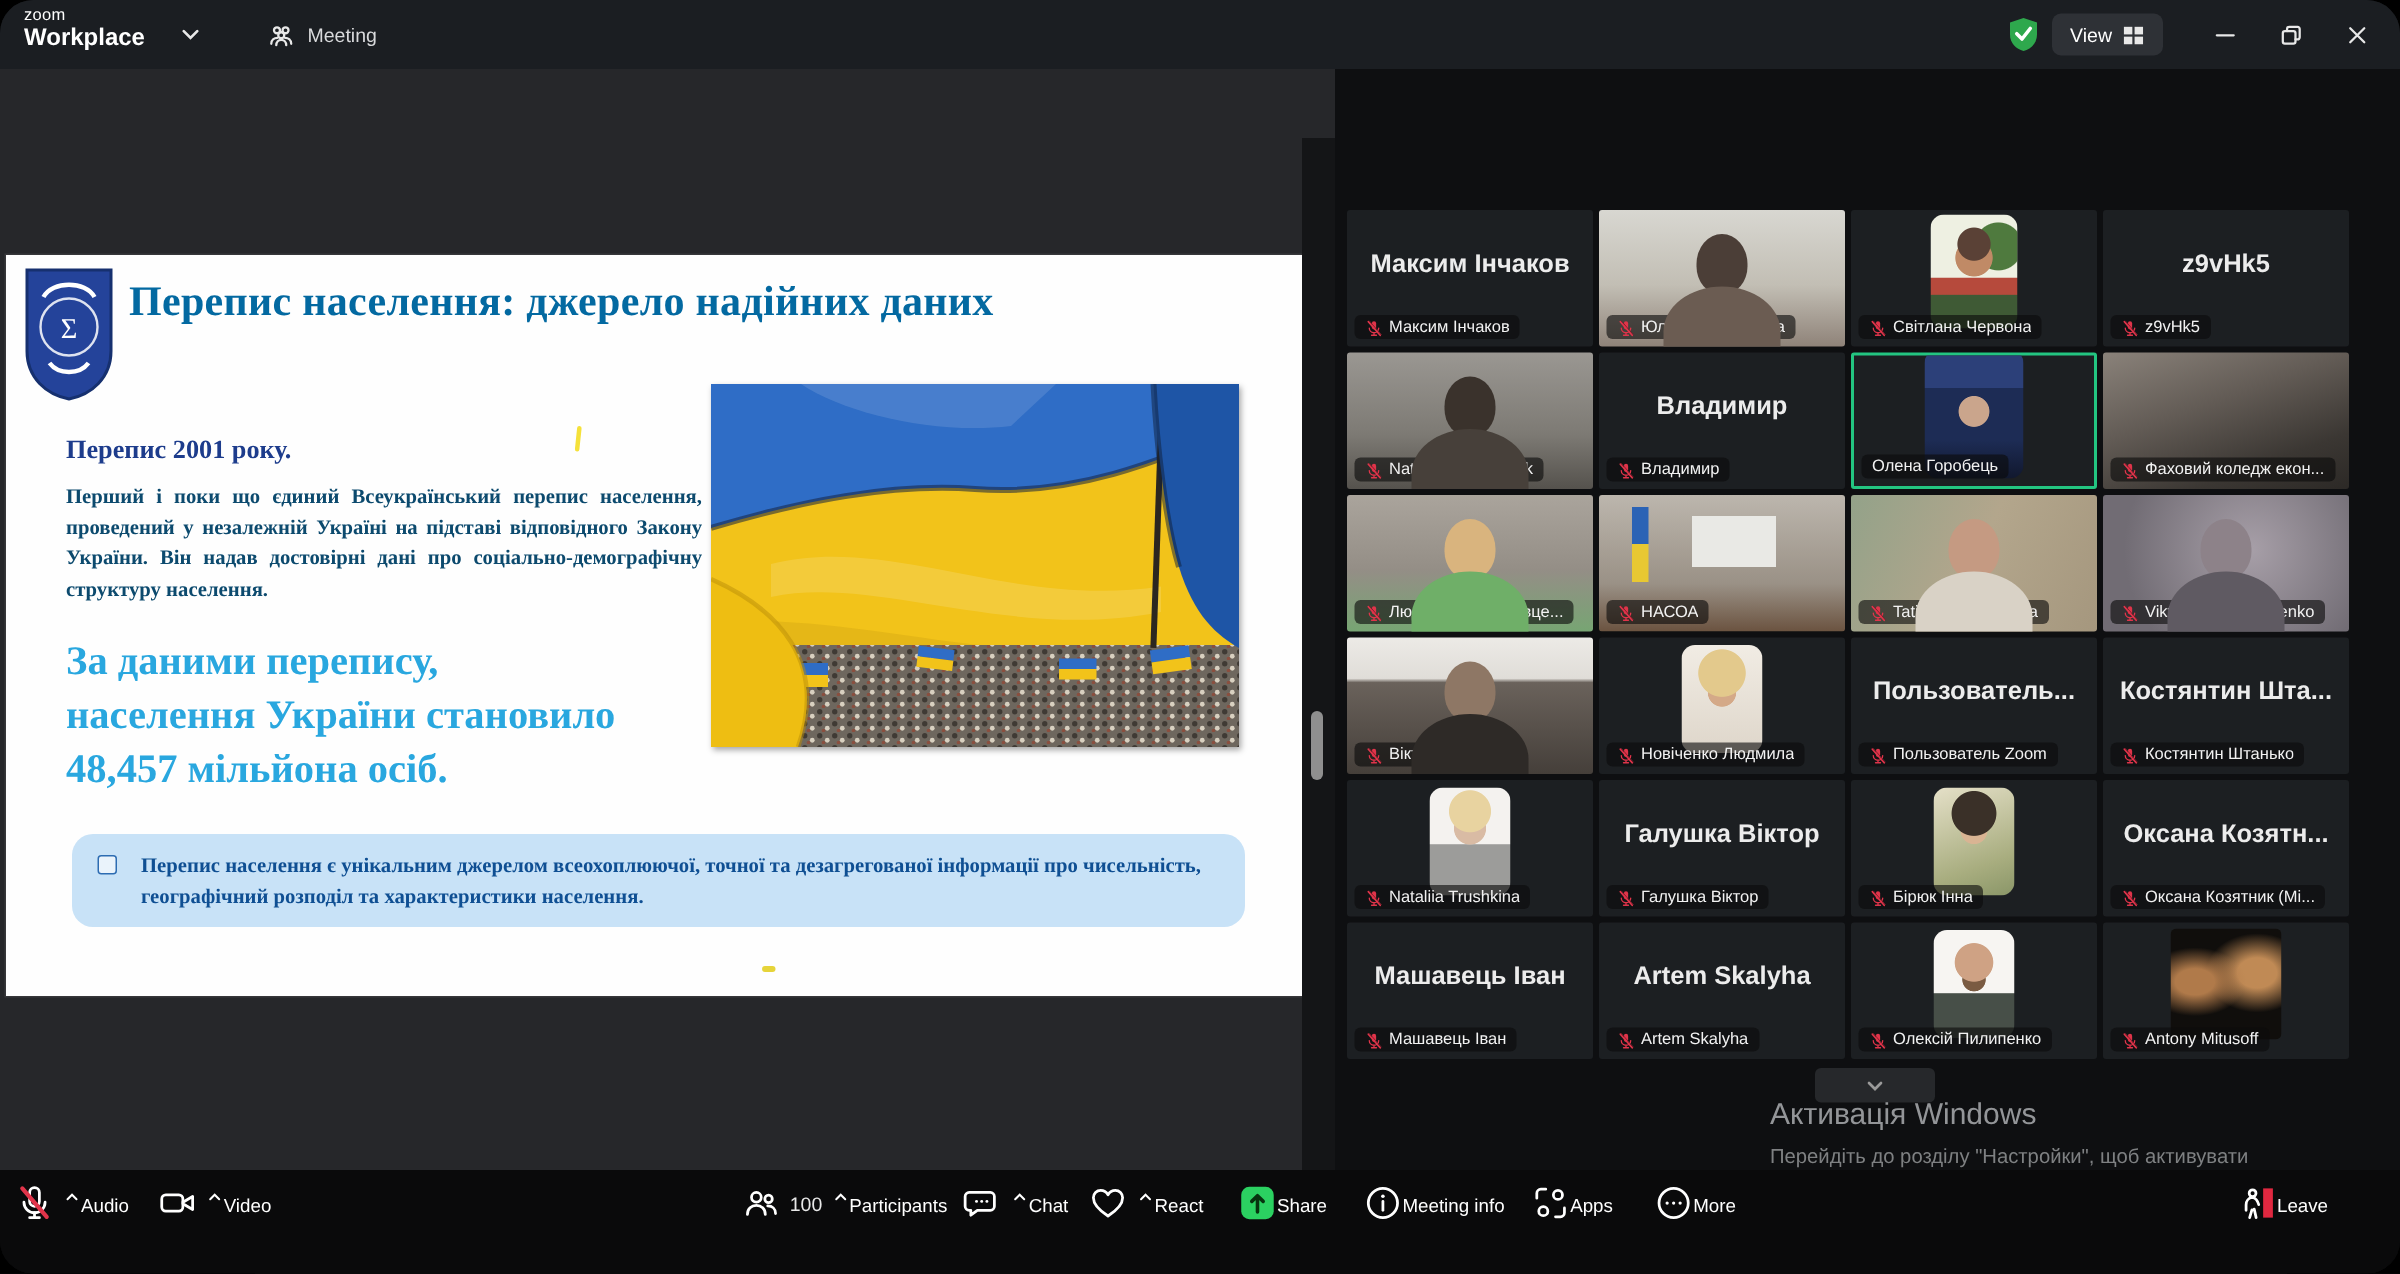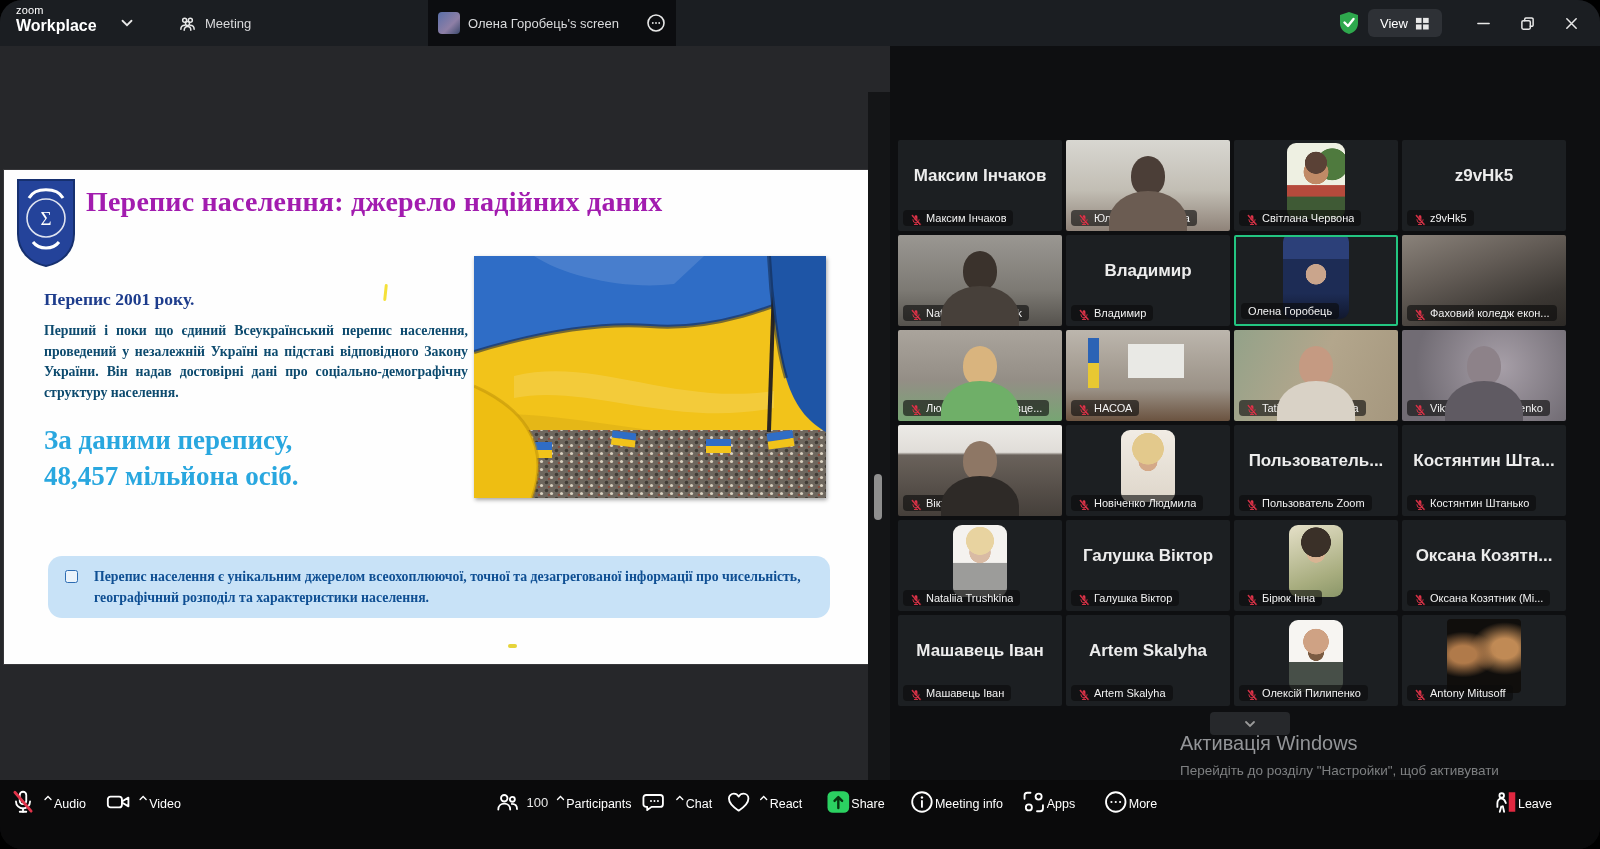--- a/index.html
+++ b/index.html
@@ -17,21 +17,21 @@
   .tab-label{white-space:nowrap;overflow:hidden;text-overflow:ellipsis;}
   .tab-ellipsis{margin-left:auto;width:20px;height:20px;flex:0 0 auto;}
   .win-right{position:absolute;right:0;top:0;height:46px;display:flex;align-items:center;}
   .shield{width:22px;height:24px;margin-right:8px;}
   .view-pill{display:flex;align-items:center;gap:7px;background:#2e3136;border-radius:6px;height:28px;padding:0 12px;color:#fff;font-size:13px;margin-right:26px;}
   .winctl{width:30px;height:28px;display:flex;align-items:center;justify-content:center;margin-right:14px;}
   
   #screenshare{position:absolute;left:0;top:46px;width:890px;height:734px;background:#26272a;}
   #slide{position:absolute;left:4px;top:124px;width:864px;height:494px;background:#fefefe;box-shadow:0 0 0 1px rgba(255,255,255,.08);font-family:"Liberation Serif",serif;}
   .slide-logo{position:absolute;left:12px;top:8px;width:60px;height:90px;}
-  .slide-title{position:absolute;left:82px;top:16px;width:776px;font-size:28px;font-weight:700;color:#a21caf;letter-spacing:.2px;}
+  .slide-title{position:absolute;left:82px;top:16px;width:776px;font-size:28px;font-weight:700;color:#0369a1;letter-spacing:.2px;}
   .slide-sub{position:absolute;left:40px;top:119px;font-size:17.5px;font-weight:700;color:#1d3c8c;}
   .slide-body{position:absolute;left:40px;top:151px;width:424px;font-size:13.8px;font-weight:700;color:#0c4a6e;line-height:1.5;text-align:justify;}
   .slide-big{position:absolute;left:40px;top:252px;font-size:27px;font-weight:700;color:#29a7df;line-height:1.34;}
   .slide-photo{position:absolute;left:470px;top:86px;width:352px;height:242px;box-shadow:1px 2px 4px rgba(0,0,0,.35);}
   .slide-callout{position:absolute;left:44px;top:386px;width:782px;height:62px;background:#c8e2f7;border-radius:14px;box-sizing:border-box;padding:10px 20px 10px 46px;}
   .callout-bullet{position:absolute;left:17px;top:14px;width:11px;height:11px;border:1.6px solid #2d6cb2;border-radius:2.5px;background:#eaf3fb;}
   .callout-text{font-size:13.8px;font-weight:700;color:#0f4f93;line-height:1.55;}
   .pen-mark1{position:absolute;left:380px;top:114px;width:3px;height:17px;background:#f5e13a;transform:rotate(6deg);border-radius:2px;}
   .pen-mark2{position:absolute;left:504px;top:474px;width:9px;height:4px;background:#e6d43a;border-radius:2px;}
   #divider{position:absolute;left:868px;top:46px;width:22px;height:734px;background:#141517;}
@@ -111,32 +111,20 @@
         <svg viewBox="0 0 20 20">
             <circle class="ticon" cx="7" cy="6.5" r="2.1"></circle>
             <circle class="ticon" cx="13" cy="6.5" r="2.1"></circle>
             <circle class="ticon" cx="10" cy="10" r="2.1"></circle>
             <path class="ticon" d="M3,16 c0-2.6 2-4.2 4.4-4.2 M17,16 c0-2.6 -2-4.2 -4.4-4.2 M6.5,17 c0-2.4 1.6-3.8 3.5-3.8 s3.5,1.4 3.5,3.8"></path>
           </svg>
       </span>
       <span class="tab-label">Meeting</span>
     </div>
 
-    <div class="tab" id="tab-active">
-      <span class="tab-avatar"></span>
-      <span class="tab-label">Олена Горобець's screen</span>
-      <span class="tab-ellipsis">
-        <svg viewBox="0 0 20 20">
-            <circle class="ticon" cx="10" cy="10" r="8"></circle>
-            <circle cx="6.8" cy="10" r=".9" fill="#e8e8e8"></circle>
-            <circle cx="10" cy="10" r=".9" fill="#e8e8e8"></circle>
-            <circle cx="13.2" cy="10" r=".9" fill="#e8e8e8"></circle>
-          </svg>
-      </span>
-    </div>
 
     <div class="win-right">
       <span class="shield">
         <svg viewBox="0 0 22 24">
             <path d="M11,1 L20,4 V12 C20,18 16,21.5 11,23 C6,21.5 2,18 2,12 V4 Z" fill="#2ea84d"></path>
             <polyline points="6.5,11.5 10,15 15.5,8" fill="none" stroke="#fff" stroke-width="2.4" stroke-linecap="round" stroke-linejoin="round"></polyline>
           </svg>
       </span>
       <span class="view-pill">
         <span>View</span>
@@ -175,20 +163,21 @@
             <text x="30" y="47" font-size="19" fill="#fff" text-anchor="middle" font-family="Liberation Serif,serif">Σ</text>
             <path d="M13,20 C19,9 41,9 47,20" stroke="#fff" fill="none" stroke-width="3"></path>
             <path d="M17,64 C23,72 37,72 43,64" stroke="#fff" fill="none" stroke-width="3"></path>
           </svg>
       </span>
       <div class="slide-title">Перепис населення: джерело надійних даних</div>
       <div class="slide-sub">Перепис 2001 року.</div>
       <div class="slide-body">Перший і поки що єдиний Всеукраїнський перепис населення, проведений у незалежній Україні на підставі відповідного Закону України.  Він надав достовірні дані про соціально-демографічну структуру населення.</div>
       <div class="slide-big">
         <div>За даними перепису,</div>
+        <div>населення України становило</div>
         <div>48,457 мільйона осіб.</div>
       </div>
 
       <span class="slide-photo">
         <svg viewBox="0 0 352 242" preserveAspectRatio="none" style="width:100%;height:100%;display:block;">
           <defs>
             <pattern id="crowd" width="10" height="8" patternUnits="userSpaceOnUse">
               <circle cx="2.5" cy="2.5" r="1.8" fill="#3f3a34"></circle>
               <circle cx="7.5" cy="5.5" r="1.6" fill="#d8d0c0"></circle>
               <circle cx="5" cy="7" r="1.2" fill="#8a4f3f"></circle>

